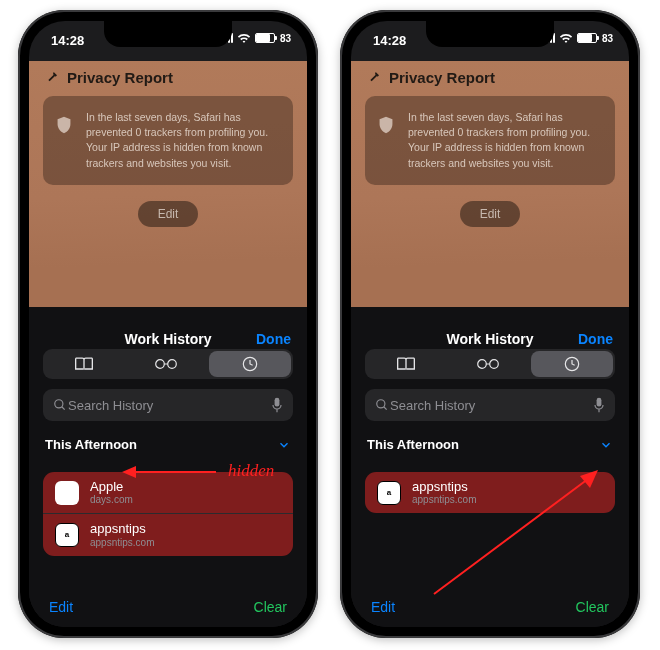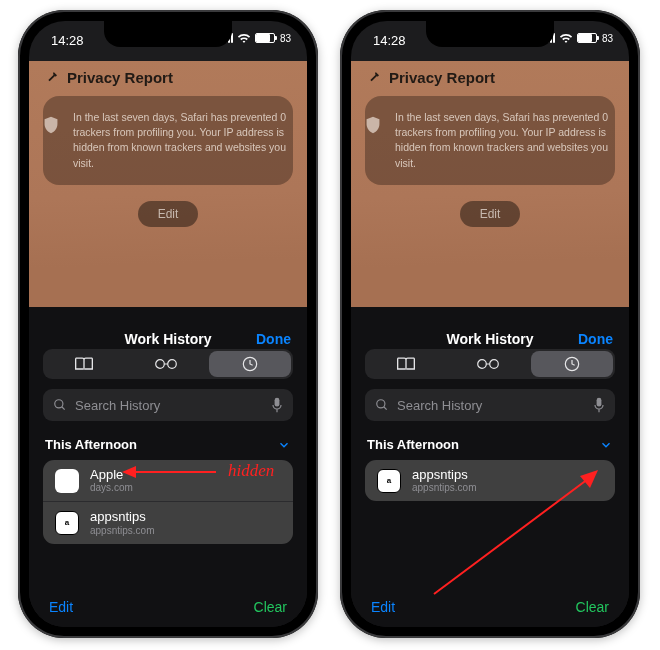--- a/index.html
+++ b/index.html
@@ -3,46 +3,46 @@
 <meta charset="utf-8">
 <style>
   *{box-sizing:border-box;margin:0;padding:0;font-family:-apple-system,Helvetica,Arial,sans-serif;-webkit-font-smoothing:antialiased}
   body{background:#fff;width:660px;height:650px;position:relative}
   .stage{position:relative;width:660px;height:650px}
   .phone{position:absolute;top:10px;width:300px;height:628px;border-radius:46px;background:#000;padding:11px;box-shadow:inset 0 0 0 2px #3a3a3c,0 2px 10px rgba(0,0,0,.25)}
   .phone.left{left:18px}
   .phone.right{left:340px}
   .screen{width:100%;height:100%;border-radius:36px;overflow:hidden;background:#1c1c1e;position:relative}
   .notch{position:absolute;top:0;left:50%;transform:translateX(-50%);width:128px;height:26px;background:#000;border-bottom-left-radius:16px;border-bottom-right-radius:16px;z-index:100}
-  .status{height:40px;position:relative;color:#fff;font-size:13px;font-weight:400}
+  .status{height:40px;position:relative;color:#fff;font-size:13px;font-weight:700}
   .status .time{position:absolute;left:22px;top:12px}
   .status .right{position:absolute;right:16px;top:12px;display:flex;gap:4px;align-items:flex-start}
   .sig{display:flex;gap:1px;align-items:flex-end}
   .sig i{width:2px;background:#fff;display:block;border-radius:1px}
   .sig i:nth-child(1){height:4px}.sig i:nth-child(2){height:6px}.sig i:nth-child(3){height:8px}.sig i:nth-child(4){height:10px}
   .wifi{position:relative;width:14px;height:11px}
   .bat{width:20px;height:10px;border:1px solid #fff;border-radius:2px;position:relative}
   .bat::after{content:"";position:absolute;right:-3px;top:2px;width:2px;height:4px;background:#fff;border-radius:0 1px 1px 0}
   .bat i{display:block;height:100%;width:78%;background:#fff;border-radius:1px}
   .bg{background:linear-gradient(178deg,#b17a5a,#ad7658 40%,#a67052 60%);padding:0 14px;height:336px;position:relative;overflow:hidden}
   .card-title{display:flex;align-items:center;gap:6px;color:#211a15;font-weight:700;font-size:15px;padding:8px 2px 10px}
-  .banner{background:rgba(60,40,28,.45);border-radius:16px;padding:14px 0;display:flex;gap:14px;align-items:flex-start;color:#d8c7bb;font-size:10.5px;line-height:1.45}
+  .banner{background:rgba(60,40,28,.45);border-radius:10px;padding:14px 13px;display:flex;gap:14px;align-items:flex-start;color:#d8c7bb;font-size:10.5px;line-height:1.45}
   .bshield{color:#d8c7bb;flex:0 0 16px;margin-top:6px}
   .editpill{margin:16px auto 0;width:60px;height:26px;border-radius:13px;background:rgba(40,28,20,.55);color:#c7b8ae;font-size:12px;display:flex;align-items:center;justify-content:center}
   .sheet{position:absolute;left:0;right:0;bottom:0;top:286px;background:#111113}
   .sheet-head{display:flex;align-items:flex-end;justify-content:center;position:relative;height:40px;color:#fff;font-weight:600;font-size:14px}
   .done{position:absolute;right:16px;color:#0a84ff;font-weight:600;font-size:14px}
   .seg{margin:2px 14px 10px;height:30px;border-radius:9px;background:#262628;display:flex;overflow:hidden}
   .seg>div{flex:1;display:flex;align-items:center;justify-content:center;color:#e5e5e7}
   .seg>div.active{background:#57575c;border-radius:8px;margin:2px}
-  .search{margin:0 14px 10px;height:32px;border-radius:9px;background:#262628;display:flex;align-items:center;padding:0 10px;color:#8e8e93;font-size:13px;gap:8px}
+  .search{margin:0 14px 10px;height:32px;border-radius:9px;background:#262628;display:flex;align-items:center;padding:0 10px;color:#8e8e93;font-size:13px;gap:1px}
   .search .mic{margin-left:auto}
   .section{padding:6px 16px 6px;color:#fff;font-size:13px;font-weight:600;display:flex;align-items:center}
   .chev{margin-left:auto;color:#0a84ff}
-  .list{margin:2px 14px;border-radius:11px;background:#404040;overflow:hidden}
+  .list{margin:14px 14px;border-radius:11px;background:#7f1d1d;overflow:hidden}
   .row{display:flex;align-items:center;gap:11px;padding:8px 12px;color:#fff;position:relative}
   .row + .row{border-top:1px solid #2b2b2e}
   .fav{width:24px;height:24px;border-radius:6px;display:flex;align-items:center;justify-content:center;flex:0 0 24px}
   .fav.apple{background:#fff;color:#000;font-size:15px;font-weight:700}
   .fav.ant{background:#fff;color:#000;font-weight:900;font-size:8px;border:1px solid #000}
   .rlabel{font-size:13px;line-height:1.1}
   .rsub{font-size:10px;color:#8e8e93}
   .footer{position:absolute;left:0;right:0;bottom:12px;display:flex;justify-content:space-between;padding:0 20px;font-size:14px}
   .footer .e{color:#0a84ff}
   .footer .c{color:#22c55e}

